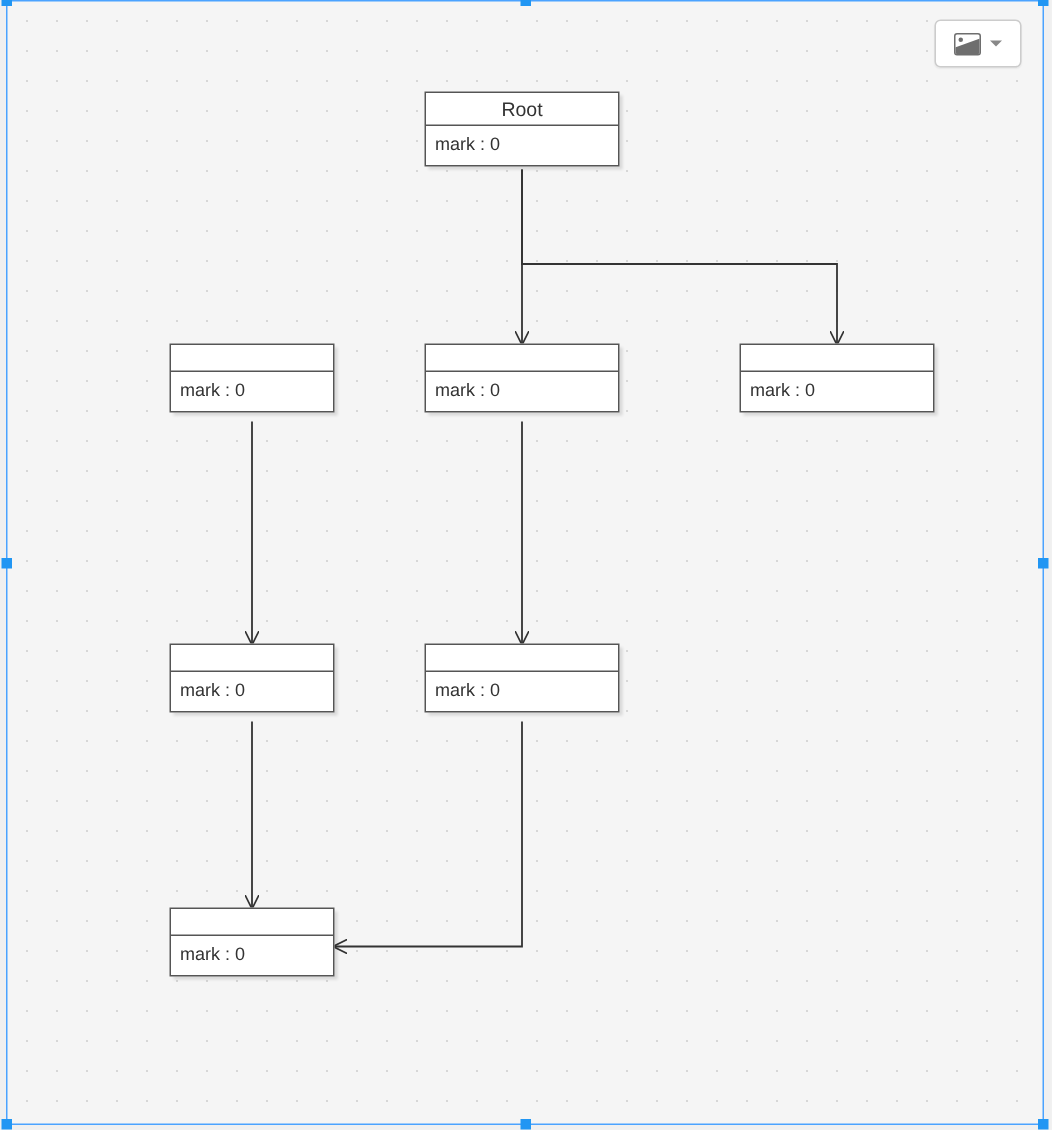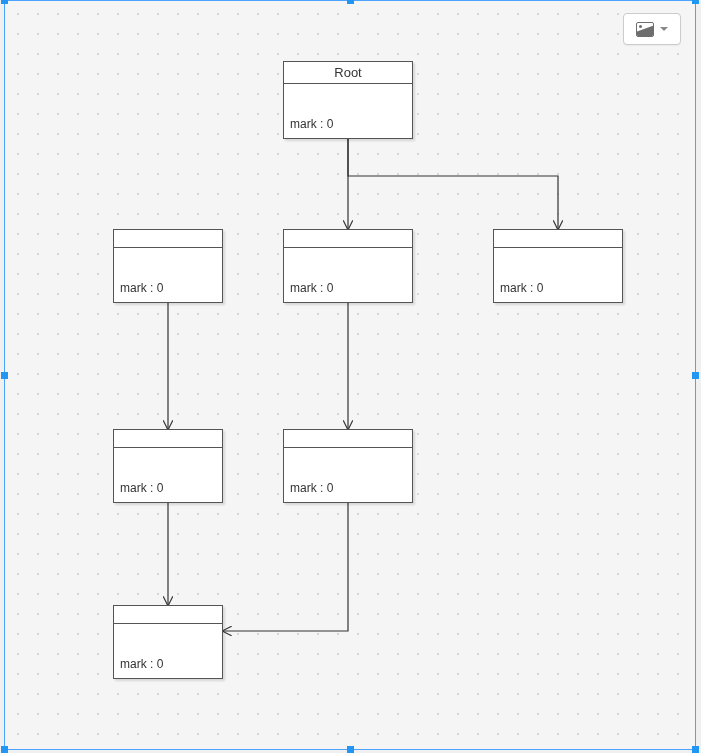--- a/index.html
+++ b/index.html
@@ -46,21 +46,20 @@
     text-align: center;
     line-height: 22px;
     font-size: 13px;
   }
   .node .title.empty {
     height: 18px;
   }
   .node .body {
     padding: 5px 6px 7px 6px;
     white-space: nowrap;
-    margin-top: 28px;
   }
   svg.edges {
     position: absolute;
     left: 0;
     top: 0;
     width: 692px;
     height: 750px;
     pointer-events: none;
   }
   .toolbar-btn {

